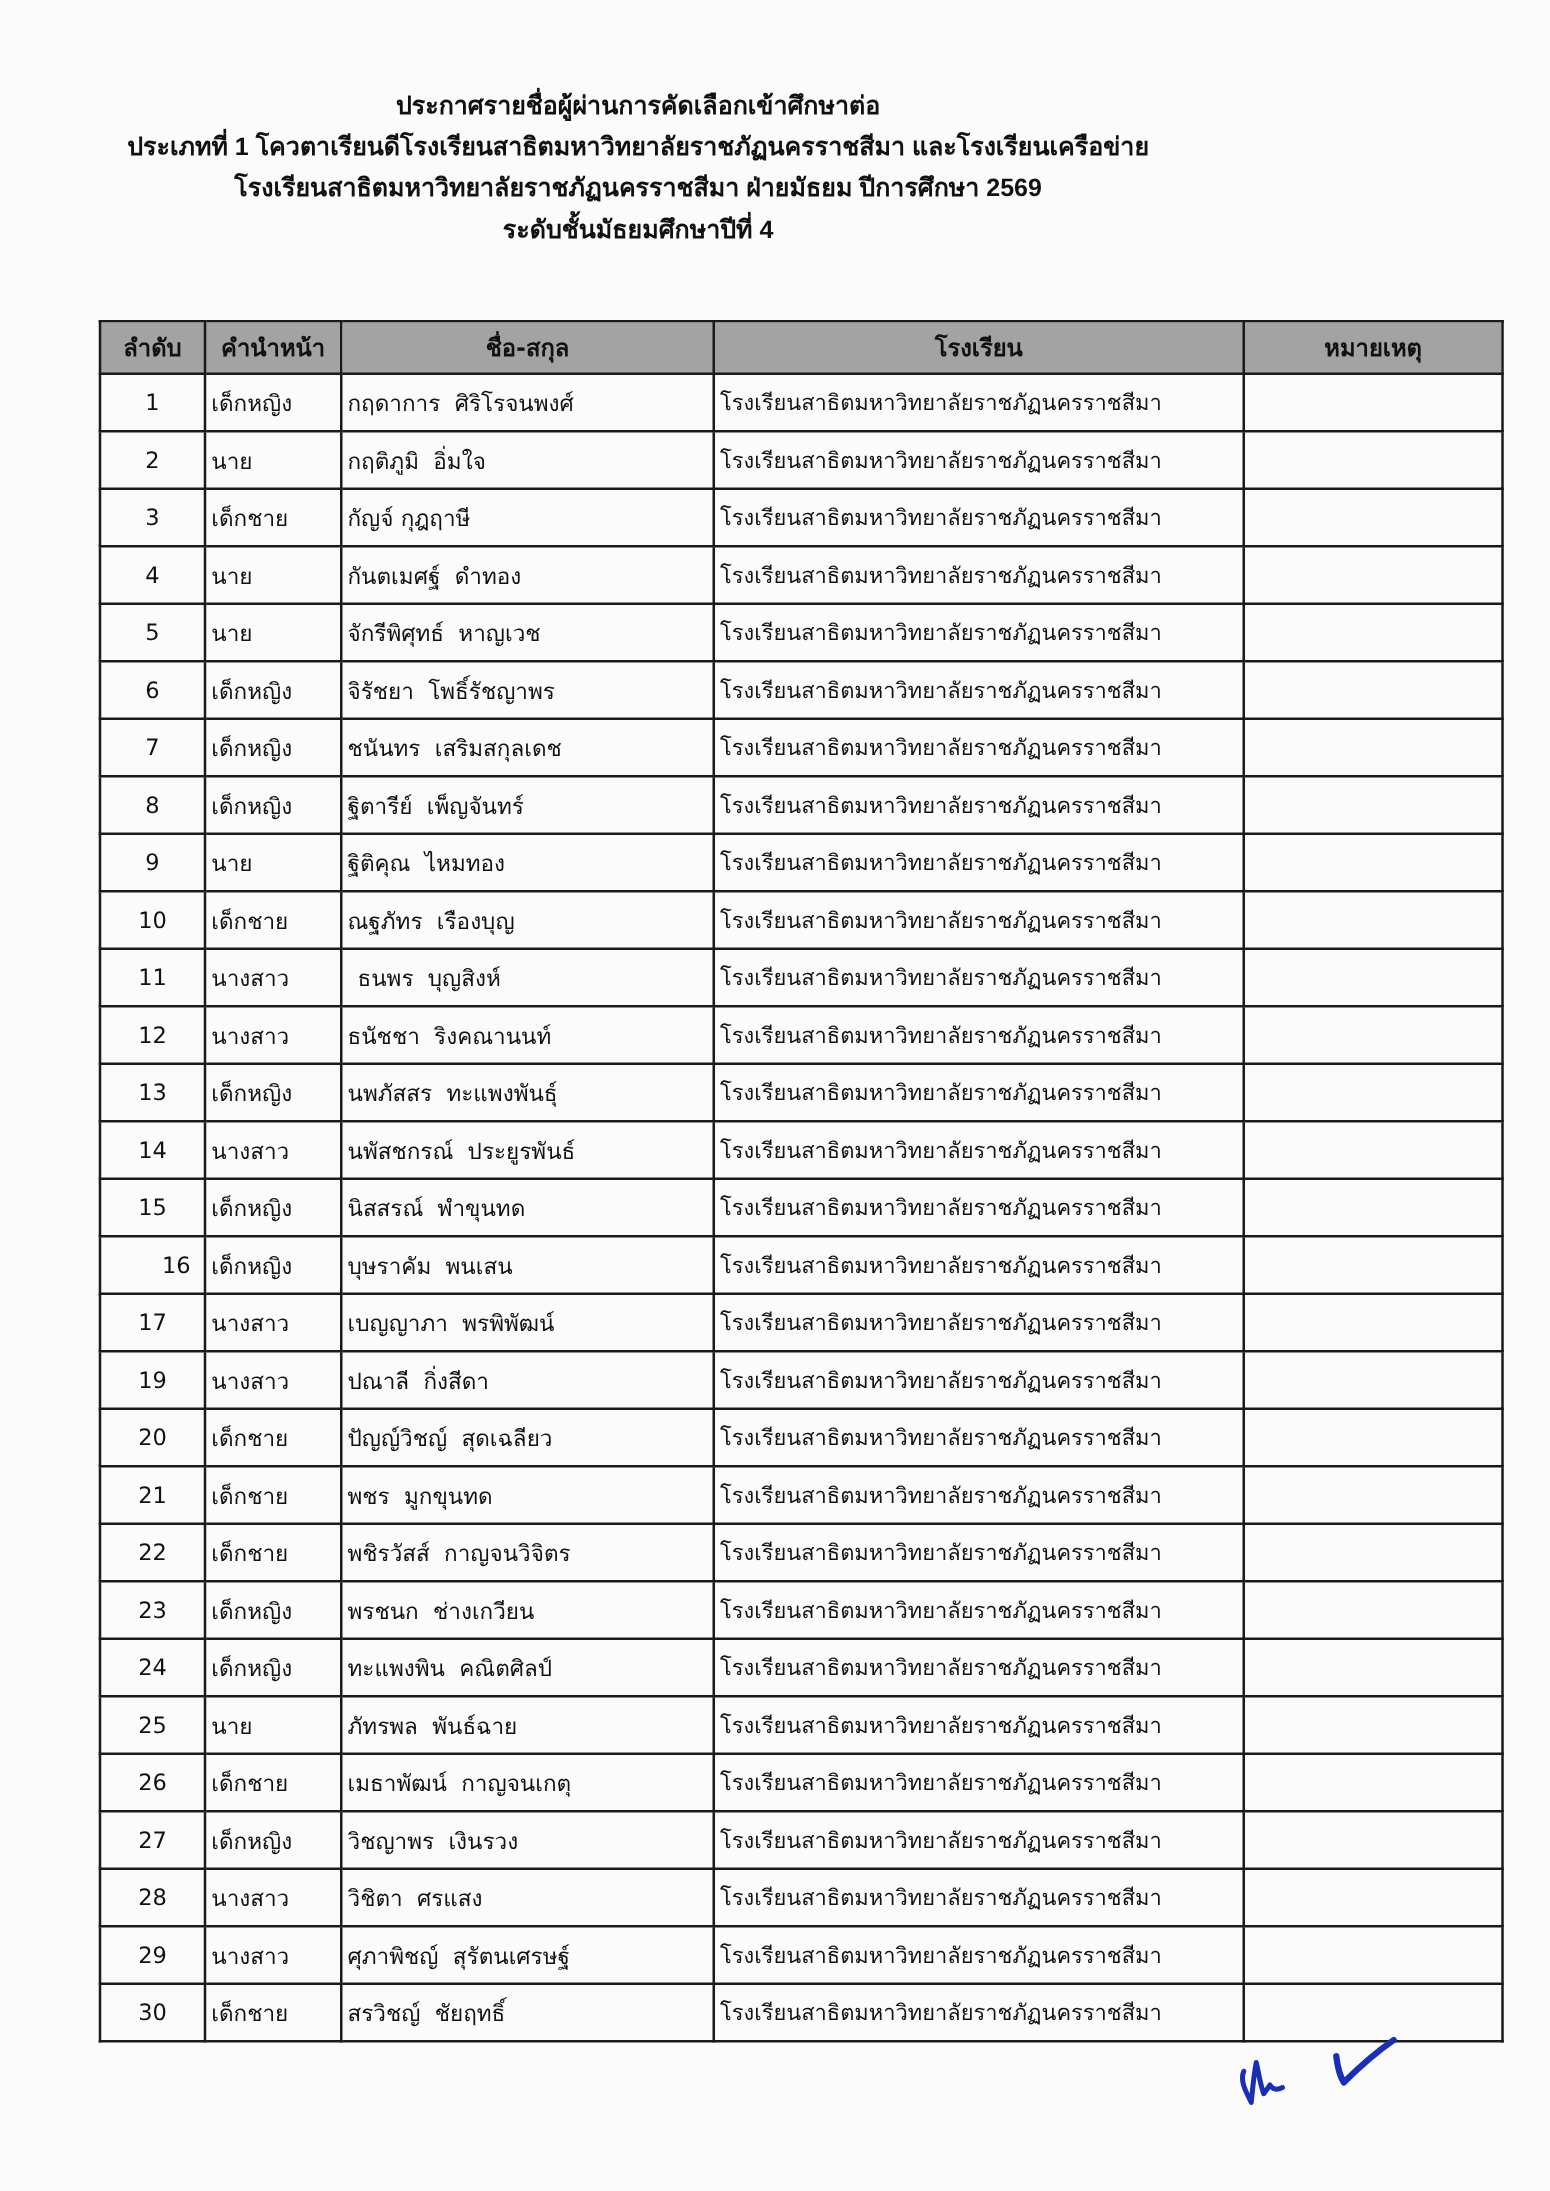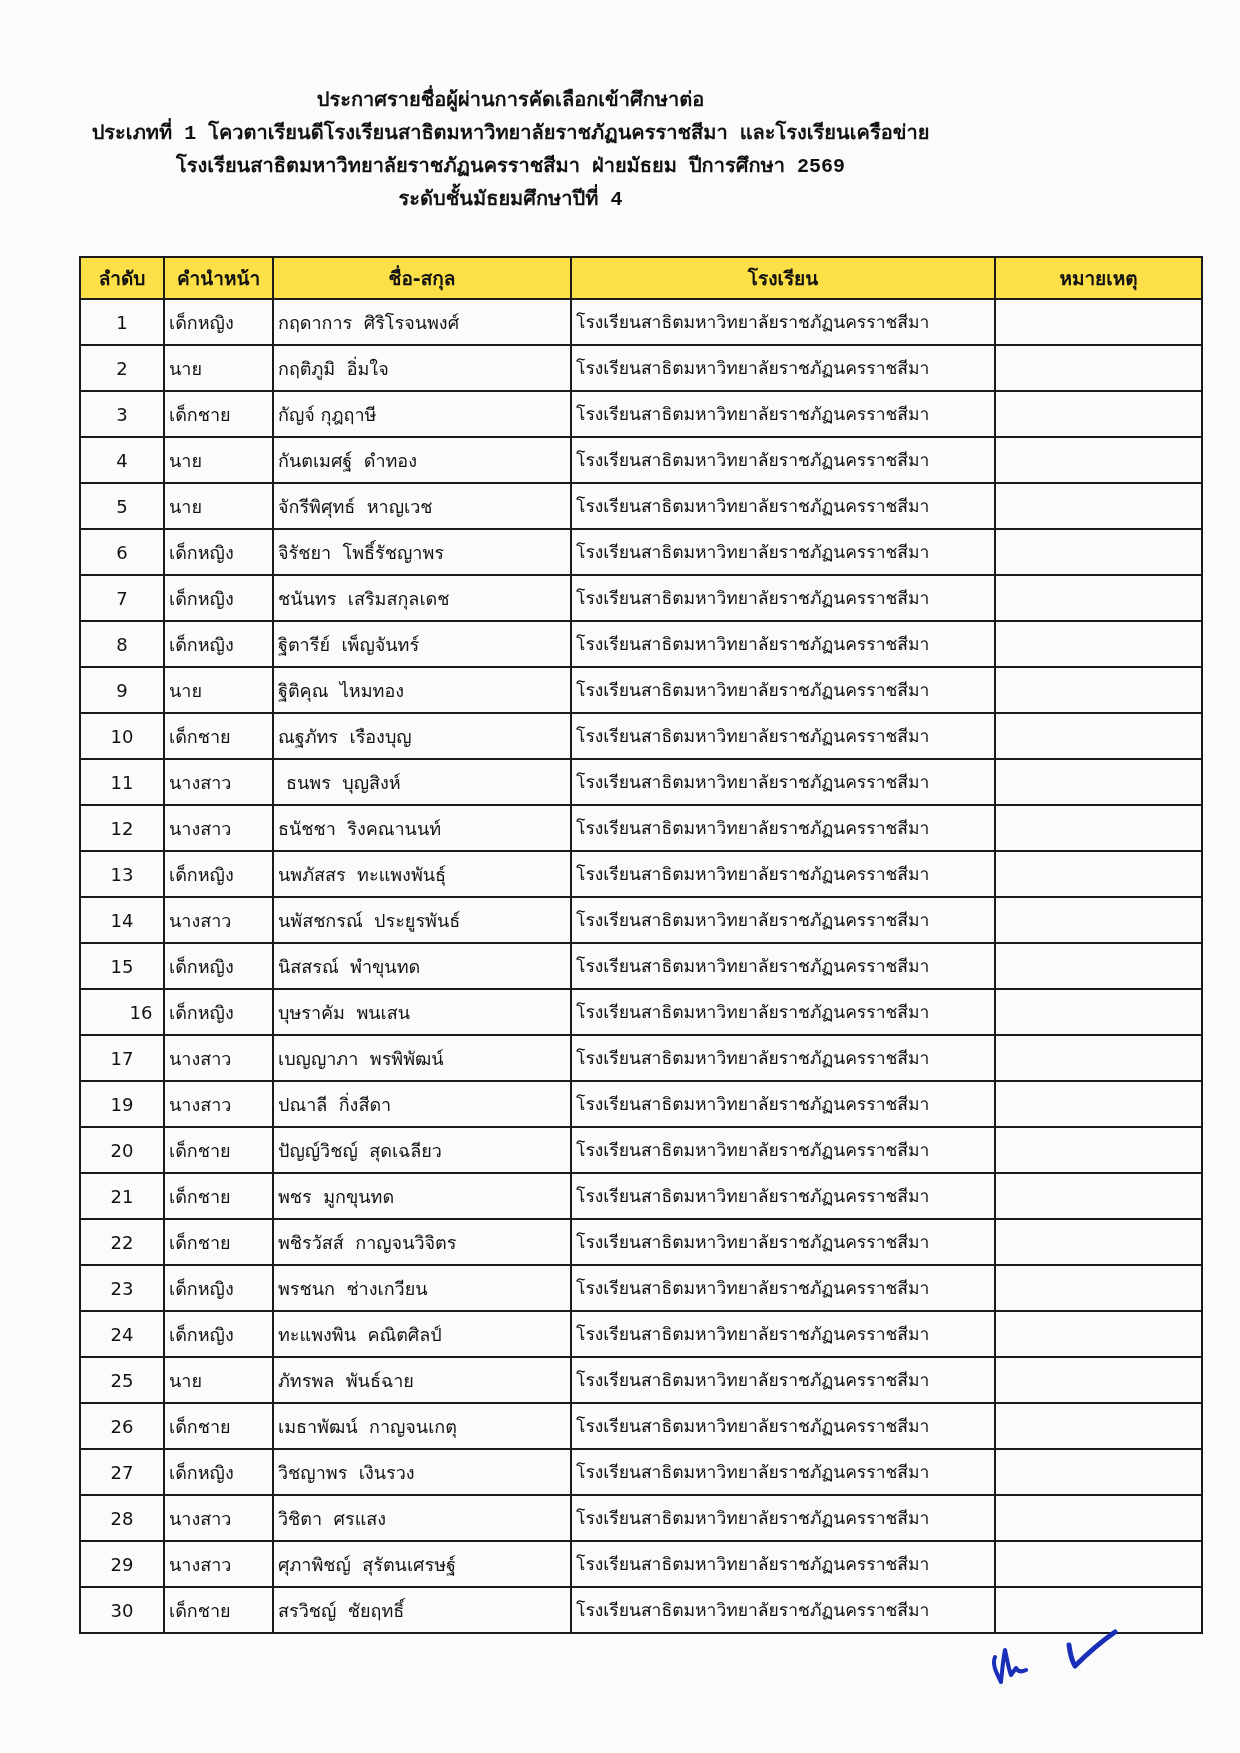--- a/index.html
+++ b/index.html
@@ -1,34 +1,34 @@
 <!DOCTYPE html>
 <html><head>
 <meta charset="utf-8">
 <style>
   html, body { margin: 0; padding: 0; }
   body {
     width: 1240px; height: 1753px; background: #fbfbfb; position: relative;
     font-family: "DejaVu Sans", sans-serif; color: #111; overflow: hidden;
   }
   .heading {
-    position: absolute; top: 84px; left: 0; width: 1021px; text-align: center;
-    font-family: Liberation Mono, monospace; font-weight: bold; font-size: 20px; line-height: 33px;
+    position: absolute; top: 69px; left: 0; width: 1021px; text-align: center;
+    font-family: Liberation Sans, sans-serif; font-weight: bold; font-size: 20px; line-height: 33px;
   }
   .heading div { white-space: nowrap; }
   table.list {
     position: absolute; left: 79px; top: 256px; width: 1122px;
     border-collapse: collapse; table-layout: fixed;
   }
   table.list th, table.list td {
     border: 2px solid #1a1a1a; padding: 0 4px; height: 44px;
     font-size: 18px; white-space: nowrap; overflow: hidden;
   }
   table.list th {
-    background: #fde047; font-weight: bold; height: 40px; font-size: 19px;
+    background: #a3a3a3; font-weight: bold; height: 40px; font-size: 19px;
   }
   table.list td.num { text-align: center; }
   table.list td.pre, table.list td.name, table.list td.school { text-align: left; }
   table.list td.school { font-size: 17.5px; }
   col.c1 { width: 84px; } col.c2 { width: 109px; } col.c3 { width: 298px; }
   col.c4 { width: 424px; } col.c5 { width: 207px; }
   td.note { position: relative; }
   .sig { position: absolute; left: 0; top: 0; }
 </style>
 </head>

